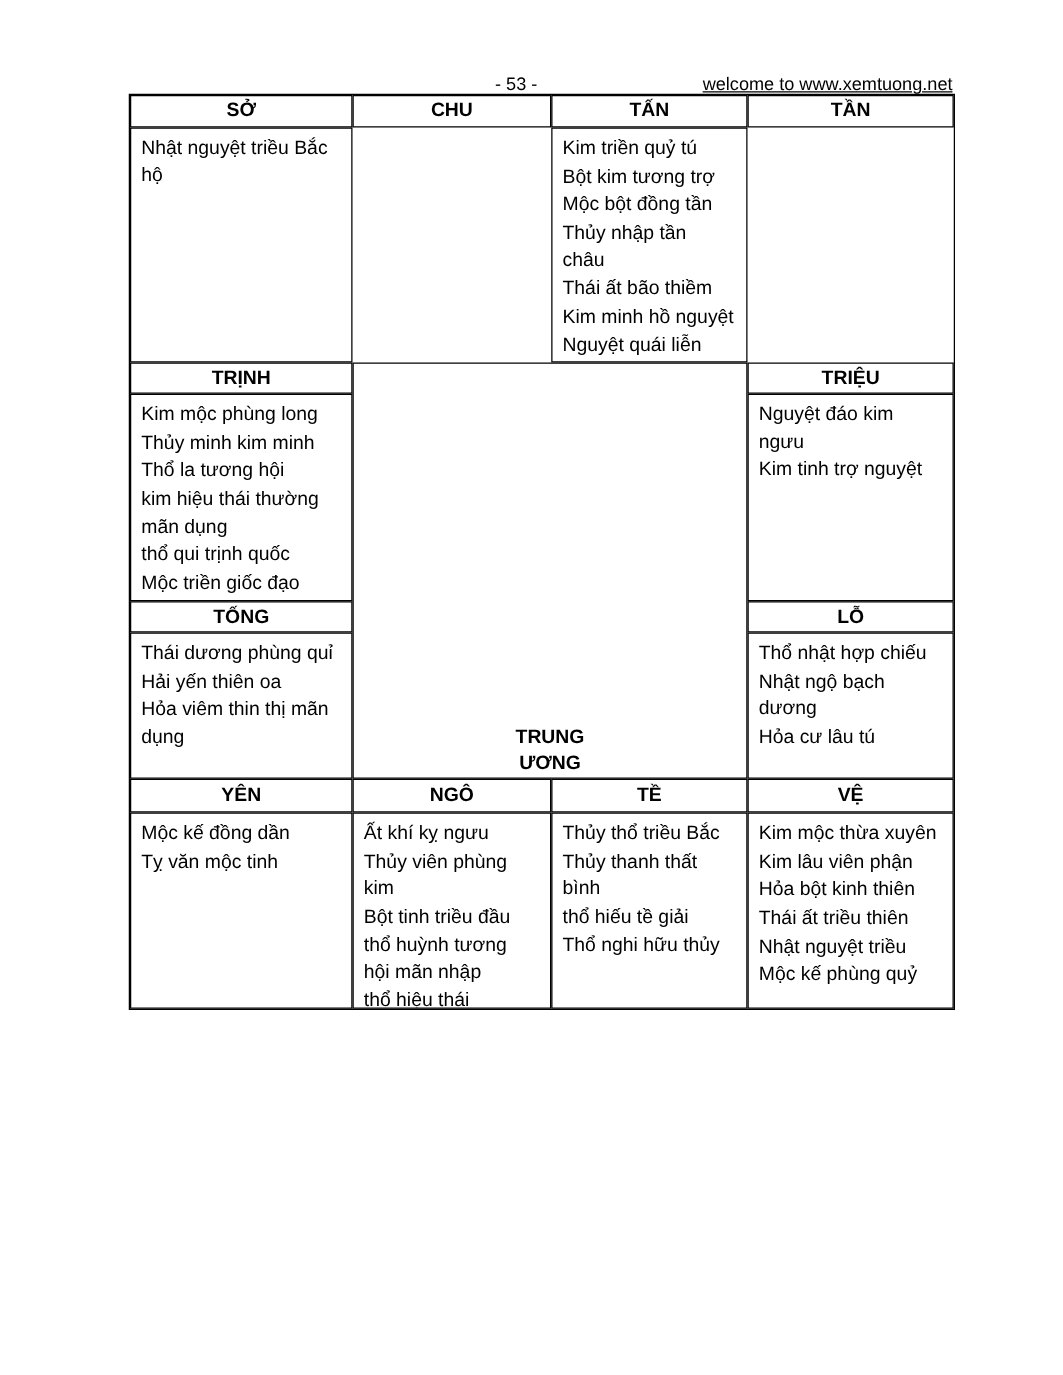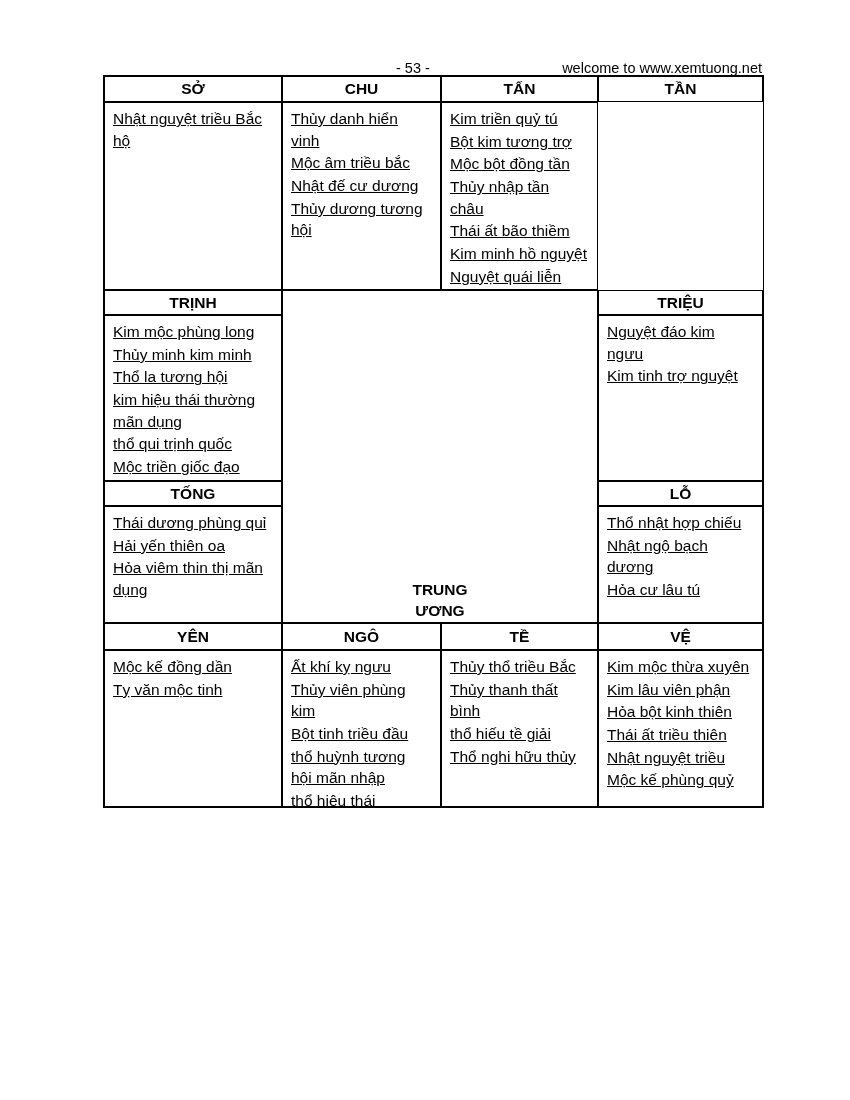--- a/index.html
+++ b/index.html
@@ -26,20 +26,21 @@
   .pageno {
     position: absolute;
     left: 293px;
     top: 0;
   }
   .site-link {
     position: absolute;
     right: 0;
     top: 0;
     color: #000;
+    text-decoration: underline;
     cursor: pointer;
   }
   
   .grid {
     position: absolute;
     left: 103px;
     top: 75px;
     width: 659px;
     height: 731px;
     display: grid;
@@ -57,21 +58,20 @@
     display: flex;
     align-items: center;
     justify-content: center;
     font-weight: bold;
     font-size: 15.5px;
   }
   .cell {
     padding: 5px 10px 5px 8px;
     font-size: 15.5px;
     line-height: 1.4;
-    text-decoration: underline;
   }
   .cell .ln { margin: 0 0 1px 0; }
   .center-cell {
     display: flex;
     flex-direction: column;
     align-items: center;
     justify-content: flex-end;
     font-weight: bold;
     font-size: 15.5px;
     line-height: 1.4;
@@ -87,26 +87,20 @@
 
 <div class="grid">
 
   <div class="hdr" style="grid-area:1/1">SỞ</div>
   <div class="hdr" style="grid-area:1/2">CHU</div>
   <div class="hdr" style="grid-area:1/3">TẤN</div>
   <div class="hdr" style="grid-area:1/4">TẦN</div>
 
   <div class="cell" style="grid-area:2/1">
     <div class="ln">Nhật nguyệt triều Bắc hộ</div>
-  </div>
-  <div class="cell" style="grid-area:2/2">
-    <div class="ln">Thủy danh hiển vinh</div>
-    <div class="ln">Mộc âm triều bắc</div>
-    <div class="ln">Nhật đế cư dương</div>
-    <div class="ln">Thủy dương tương hội</div>
   </div>
   <div class="cell" style="grid-area:2/3">
     <div class="ln">Kim triền quỷ tú</div>
     <div class="ln">Bột kim tương trợ</div>
     <div class="ln">Mộc bột đồng tần</div>
     <div class="ln">Thủy nhập tần châu</div>
     <div class="ln">Thái ất bão thiềm</div>
     <div class="ln">Kim minh hồ nguyệt</div>
     <div class="ln">Nguyệt quái liễn tiêu</div>
   </div>

